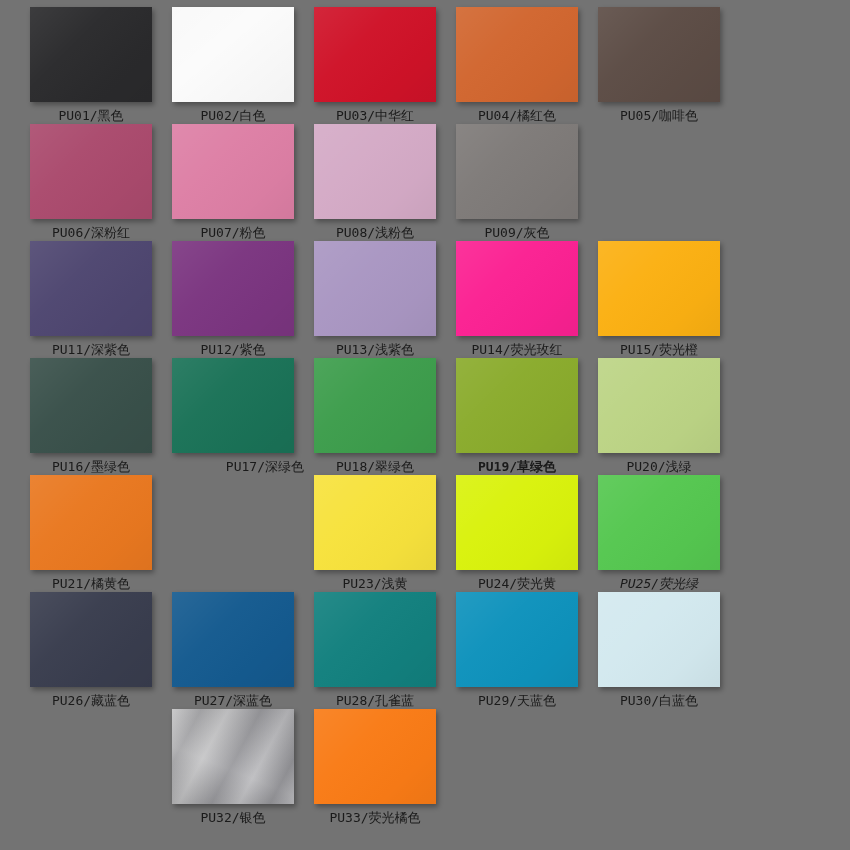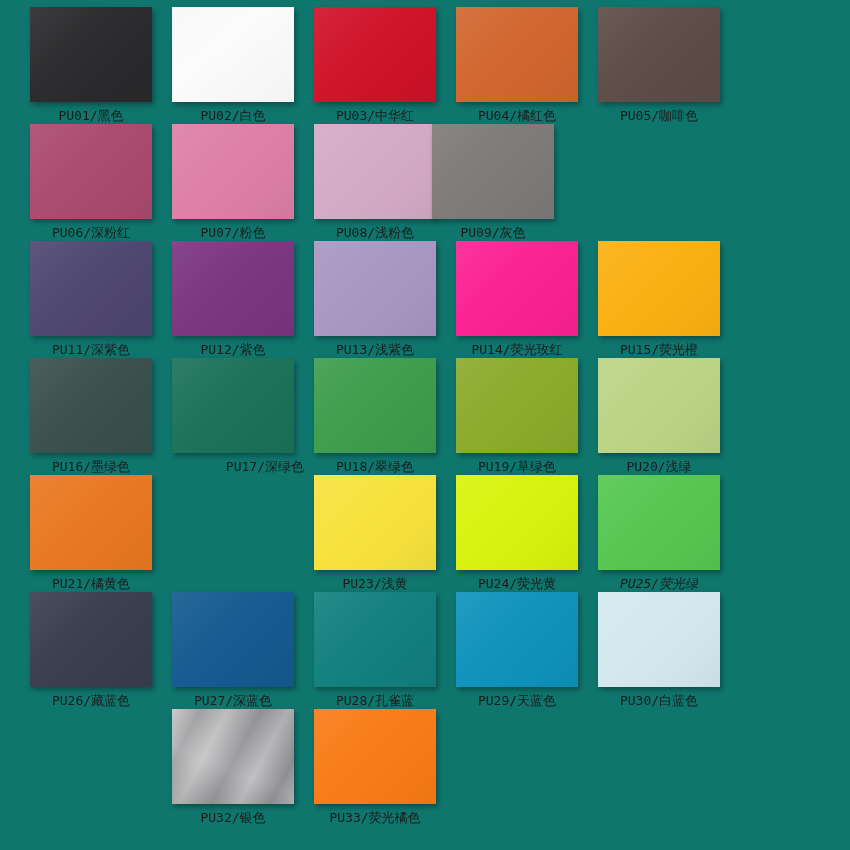--- a/index.html
+++ b/index.html
@@ -78,21 +78,21 @@
     font-size: 13px;
     line-height: 15px;
     color: #1a1a1a;
     white-space: nowrap;
     letter-spacing: 0px;
   }
 </style>
 </head>
 <body>
 
-<div id="swatch-grid" style="background: #0f766e;">
+<div id="swatch-grid" style="background: #737373;">
     <div class="swatch-cell" style="left: 20px; top: 7px;">
       <div class="swatch-chip" title="PU01/黑色" style="width: 122px; height: 95px; background: rgb(42, 42, 44);"></div>
       <div class="swatch-label" style="color: rgb(26, 26, 26);">PU01/黑色</div>
     </div>
     <div class="swatch-cell" style="left: 162px; top: 7px;">
       <div class="swatch-chip sheen-white" title="PU02/白色" style="width: 122px; height: 95px; background: rgb(251, 251, 251);"></div>
       <div class="swatch-label" style="color: rgb(26, 26, 26);">PU02/白色</div>
     </div>
     <div class="swatch-cell" style="left: 304px; top: 7px;">
       <div class="swatch-chip" title="PU03/中华红" style="width: 122px; height: 95px; background: rgb(207, 18, 40);"></div>
@@ -111,21 +111,21 @@
       <div class="swatch-label" style="color: rgb(26, 26, 26);">PU06/深粉红</div>
     </div>
     <div class="swatch-cell" style="left: 162px; top: 124px;">
       <div class="swatch-chip" title="PU07/粉色" style="width: 122px; height: 95px; background: rgb(221, 127, 165);"></div>
       <div class="swatch-label" style="color: rgb(26, 26, 26);">PU07/粉色</div>
     </div>
     <div class="swatch-cell" style="left: 304px; top: 124px;">
       <div class="swatch-chip" title="PU08/浅粉色" style="width: 122px; height: 95px; background: rgb(212, 170, 198);"></div>
       <div class="swatch-label" style="color: rgb(26, 26, 26);">PU08/浅粉色</div>
     </div>
-    <div class="swatch-cell" style="left: 422px; top: 124px;">
+    <div class="swatch-cell" style="left: 446px; top: 124px;">
       <div class="swatch-chip" title="PU09/灰色" style="width: 122px; height: 95px; background: rgb(126, 122, 120);"></div>
       <div class="swatch-label" style="color: rgb(26, 26, 26);">PU09/灰色</div>
     </div>
     <div class="swatch-cell" style="left: 20px; top: 241px;">
       <div class="swatch-chip" title="PU11/深紫色" style="width: 122px; height: 95px; background: rgb(78, 70, 112);"></div>
       <div class="swatch-label" style="color: rgb(26, 26, 26);">PU11/深紫色</div>
     </div>
     <div class="swatch-cell" style="left: 162px; top: 241px;">
       <div class="swatch-chip" title="PU12/紫色" style="width: 122px; height: 95px; background: rgb(123, 53, 128);"></div>
       <div class="swatch-label" style="color: rgb(26, 26, 26);">PU12/紫色</div>
@@ -149,21 +149,21 @@
     <div class="swatch-cell" style="left: 162px; top: 358px;">
       <div class="swatch-chip" title="PU17/深绿色" style="width: 122px; height: 95px; background: rgb(26, 114, 87);"></div>
       <div class="swatch-label" style="color: rgb(26, 26, 26); text-align: right;">PU17/深绿色</div>
     </div>
     <div class="swatch-cell" style="left: 304px; top: 358px;">
       <div class="swatch-chip" title="PU18/翠绿色" style="width: 122px; height: 95px; background: rgb(61, 157, 76);"></div>
       <div class="swatch-label" style="color: rgb(26, 26, 26);">PU18/翠绿色</div>
     </div>
     <div class="swatch-cell" style="left: 446px; top: 358px;">
       <div class="swatch-chip" title="PU19/草绿色" style="width: 122px; height: 95px; background: rgb(138, 171, 44);"></div>
-      <div class="swatch-label" style="color: rgb(26, 26, 26);">PU19/草绿色</div>
+      <div class="swatch-label" style="color: rgb(26, 26, 26); font-weight: bold;">PU19/草绿色</div>
     </div>
     <div class="swatch-cell" style="left: 588px; top: 358px;">
       <div class="swatch-chip" title="PU20/浅绿" style="width: 122px; height: 95px; background: rgb(188, 212, 133);"></div>
       <div class="swatch-label" style="color: rgb(26, 26, 26);">PU20/浅绿</div>
     </div>
     <div class="swatch-cell" style="left: 20px; top: 475px;">
       <div class="swatch-chip" title="PU21/橘黄色" style="width: 122px; height: 95px; background: rgb(233, 120, 32);"></div>
       <div class="swatch-label" style="color: rgb(26, 26, 26);">PU21/橘黄色</div>
     </div>
     <div class="swatch-cell" style="left: 304px; top: 475px;">

